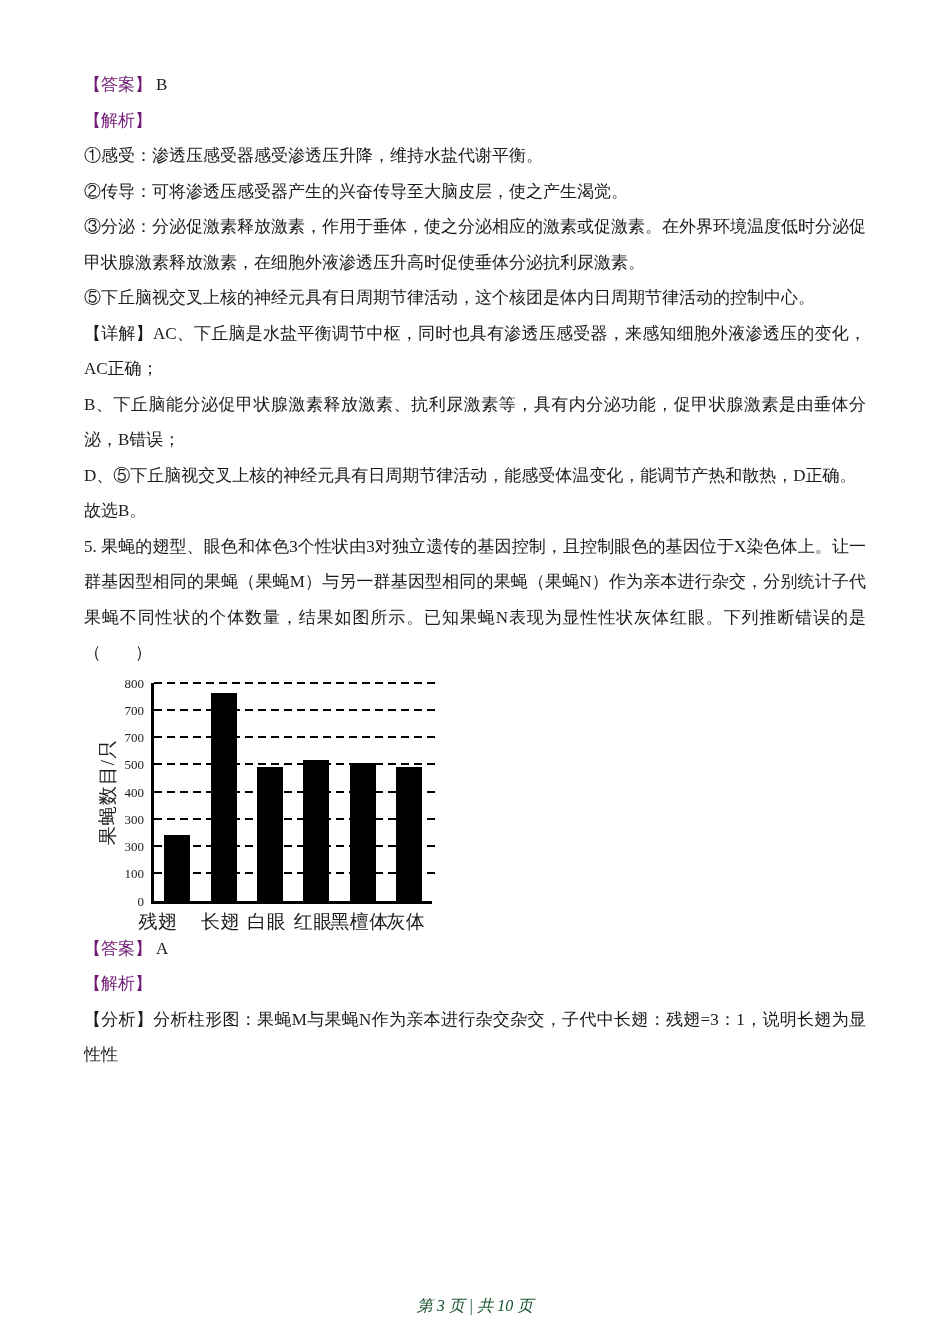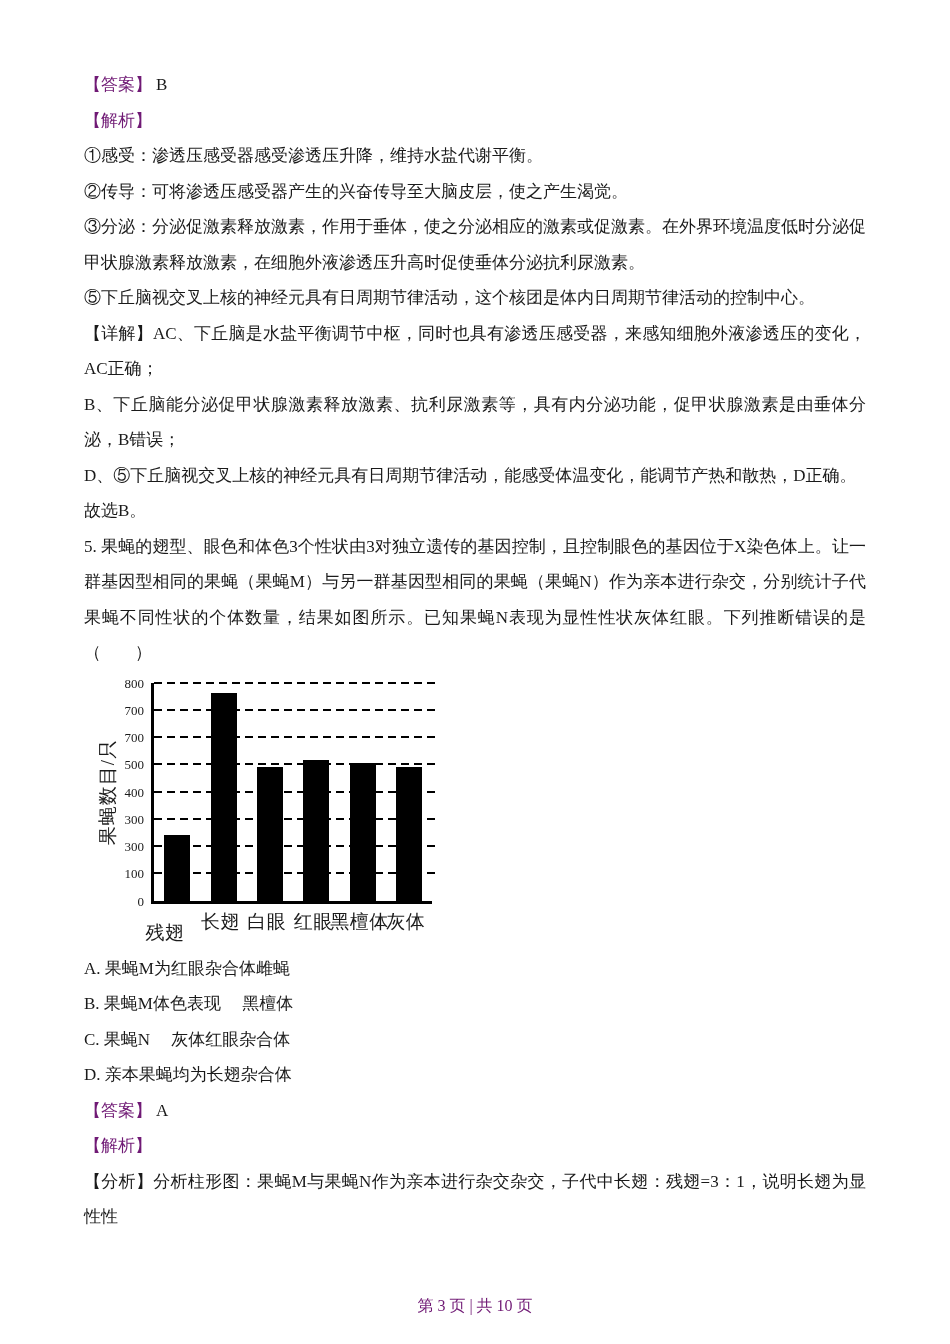--- a/index.html
+++ b/index.html
@@ -34,21 +34,21 @@
   .chart .bar{position:absolute;bottom:0;width:26px;transform:translateX(-50%);}
   .chart .xlabels{position:absolute;left:57px;top:230px;width:278px;height:24px;}
   .chart .xlabel{
     position:absolute;top:0;transform:translateX(-50%);
     font-size:19px;white-space:nowrap;letter-spacing:0.5px;
   }
 
   .options{margin-top:20px;}
   .footer{
     position:absolute;left:0;right:0;top:1296px;text-align:center;
-    font-size:16px;color:#701a75;
+    font-size:16px;color:#14532d;font-style:italic;
   }
 </style>
 </head>
 <body>
 
 <div class="doc">
 
   <p><span class="blue">【答案】</span><span class="ansval">B</span></p>
 
   <p class="blue">【解析】</p>
@@ -89,35 +89,29 @@
         <div class="gridline" style="top: 27.25px;"></div>
         <div class="gridline" style="top: 0px;"></div>
         <div class="bar" style="height: 65.4px; left: 23.1667px; background: rgb(0, 0, 0);"></div>
         <div class="bar" style="height: 207.1px; left: 69.5px; background: rgb(0, 0, 0);"></div>
         <div class="bar" style="height: 133.525px; left: 115.833px; background: rgb(0, 0, 0);"></div>
         <div class="bar" style="height: 140.338px; left: 162.167px; background: rgb(0, 0, 0);"></div>
         <div class="bar" style="height: 137.612px; left: 208.5px; background: rgb(0, 0, 0);"></div>
         <div class="bar" style="height: 133.525px; left: 254.833px; background: rgb(0, 0, 0);"></div>
       </div>
     <div class="xlabels">
-        <div class="xlabel" style="left: 14px; margin-top: 11px;">残翅</div>
+        <div class="xlabel" style="left: 7px;">残翅</div>
         <div class="xlabel" style="left: 69.5px;">长翅</div>
         <div class="xlabel" style="left: 115.833px;">白眼</div>
         <div class="xlabel" style="left: 162.167px;">红眼</div>
         <div class="xlabel" style="left: 208.5px;">黑檀体</div>
         <div class="xlabel" style="left: 254.833px; text-align: center;">灰体</div>
       </div>
   </div>
 
-  <div class="options">
-    <p>A. 果蝇M为红眼杂合体雌蝇</p>
-    <p>B. 果蝇M体色表现　 黑檀体</p>
-    <p>C. 果蝇N　 灰体红眼杂合体</p>
-    <p>D. 亲本果蝇均为长翅杂合体</p>
-  </div>
 
   <p><span class="blue">【答案】</span><span class="ansval">A</span></p>
 
   <p class="blue">【解析】</p>
 
   <p>【分析】分析柱形图：果蝇M与果蝇N作为亲本进行杂交杂交，子代中长翅：残翅=3：1，说明长翅为显性性</p>
 
 </div>
 
 <div class="footer"><span>第 3 页 | 共 10 页</span></div>

